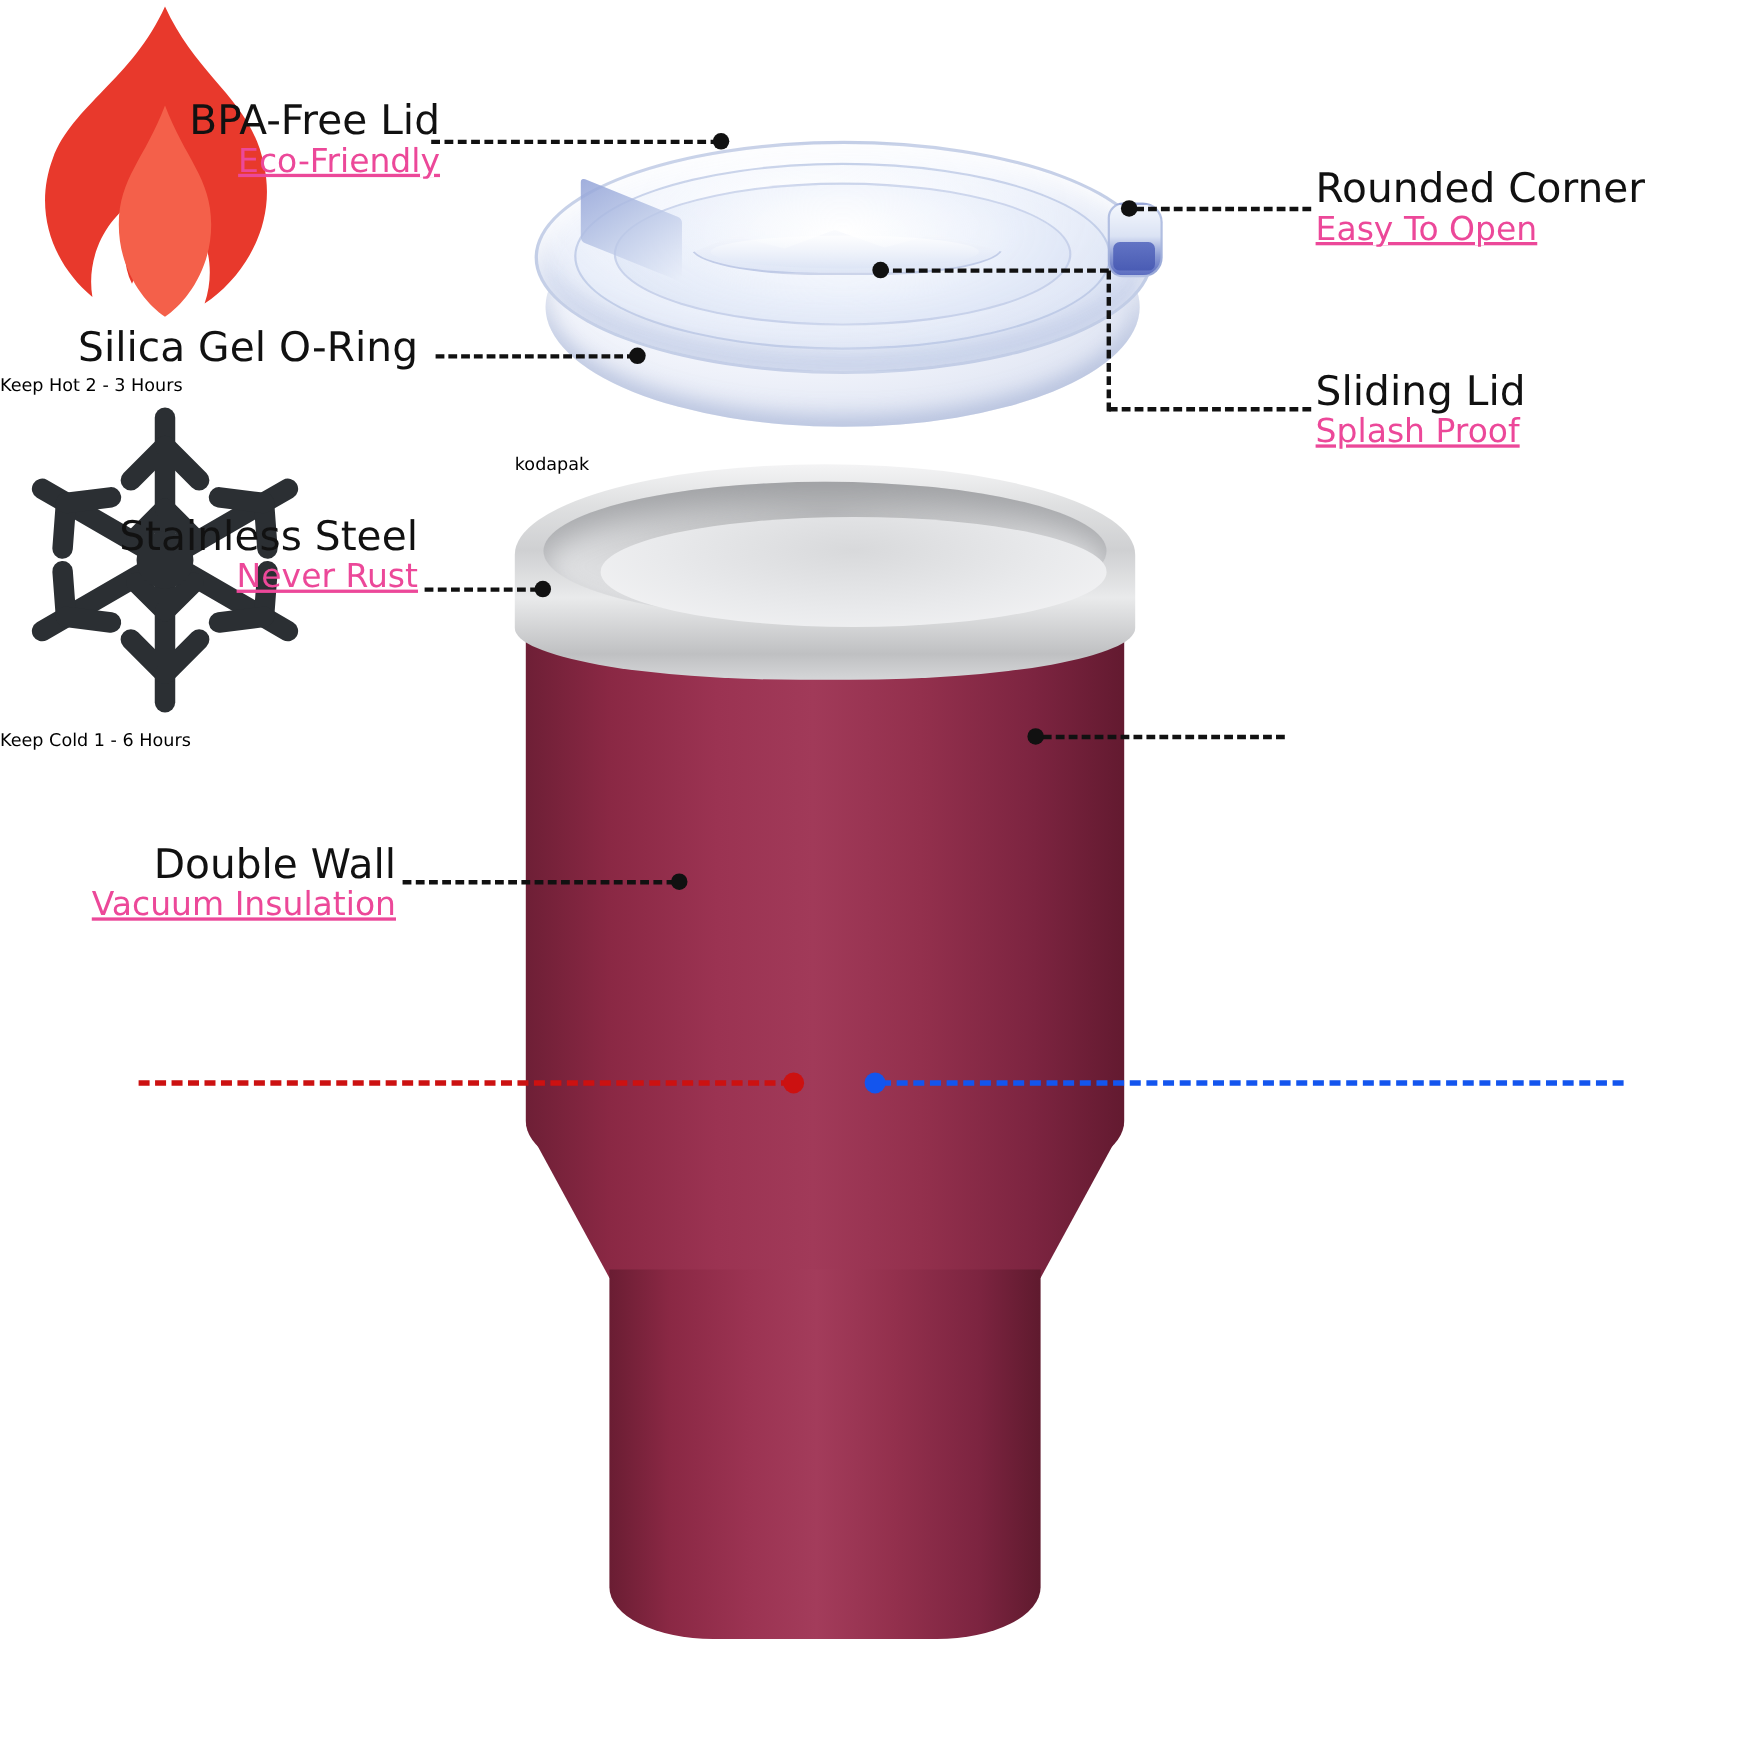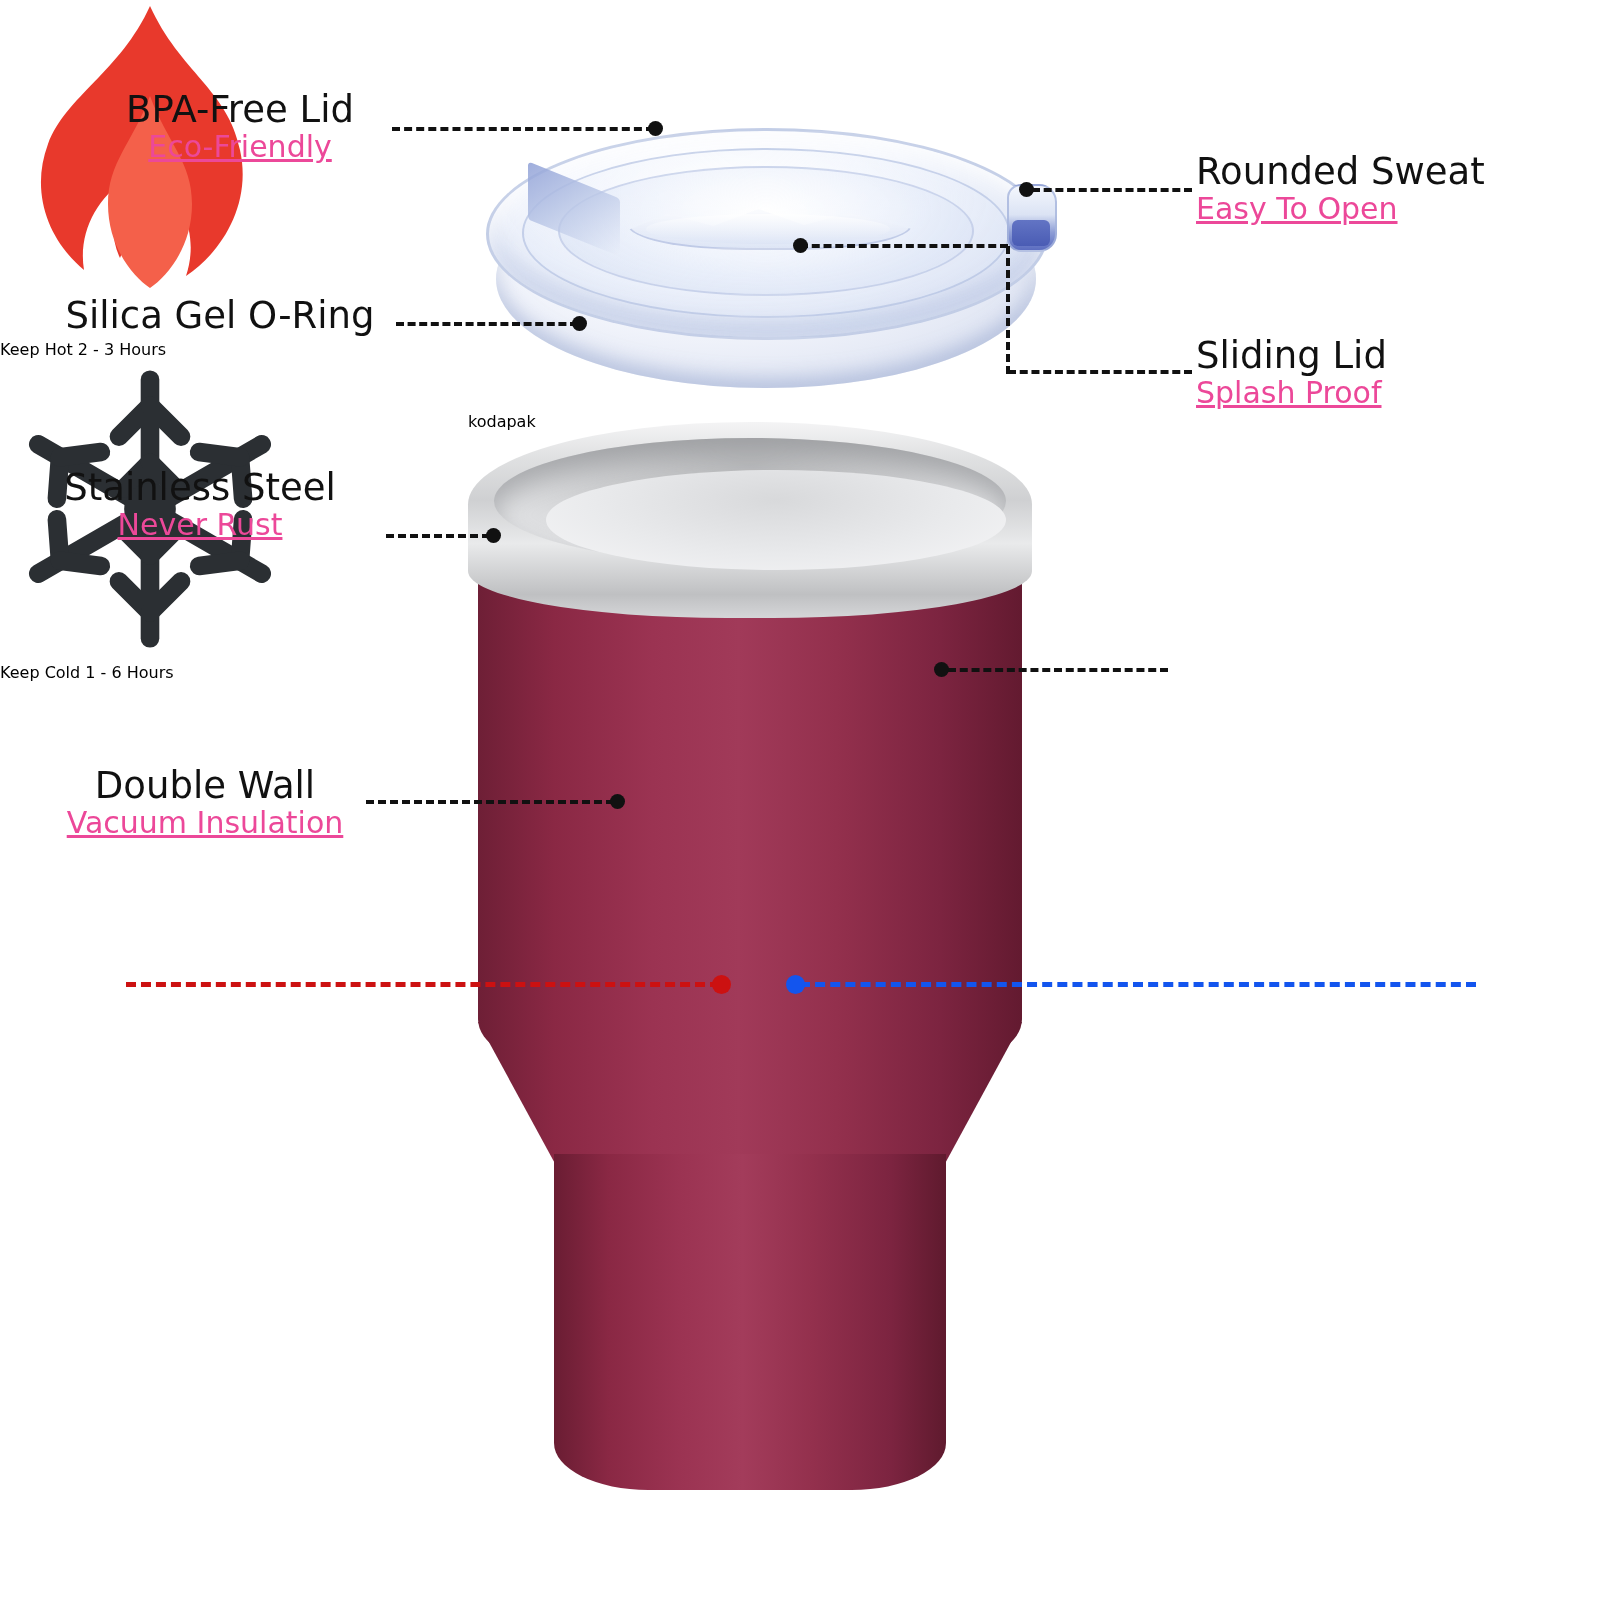--- a/index.html
+++ b/index.html
@@ -22,21 +22,21 @@
     font-weight:400;
   }
   .callout .sub{
     color:#ec4899;
     font-size:30px;
     line-height:1.12;
     white-space:nowrap;
     font-weight:400;
     text-decoration:underline;
   }
-  .callout.right-al{text-align:center;}
+  .callout.right-al{text-align:right;}
   .callout.left-al{text-align:left;}
 
   
   .lead{
     position:absolute;
     height:0;
     border-top:4px dashed #111111;
   }
   .lead-v{
     position:absolute;
@@ -385,21 +385,21 @@
   </div>
 
   <div class="callout right-al" style="left:80px;top:90px;width:320px;">
     <div class="title">BPA-Free Lid</div>
     <div class="sub">Eco-Friendly</div>
   </div>
   <div class="lead" style="left:392px;top:127px;width:262px;"></div>
   <div class="dot" style="left:648px;top:121px;"></div>
 
   <div class="callout left-al" style="left:1196px;top:152px;width:400px;">
-    <div class="title">Rounded Sweat</div>
+    <div class="title">Rounded Corner</div>
     <div class="sub">Easy To Open</div>
   </div>
   <div class="lead" style="left:1032px;top:188px;width:160px;"></div>
   <div class="dot" style="left:1019px;top:182px;"></div>
 
   <div class="callout right-al" style="left:60px;top:296px;width:320px;">
     <div class="title">Silica Gel O-Ring</div>
   </div>
   <div class="lead" style="left:396px;top:322px;width:182px;"></div>
   <div class="dot" style="left:572px;top:316px;"></div>

